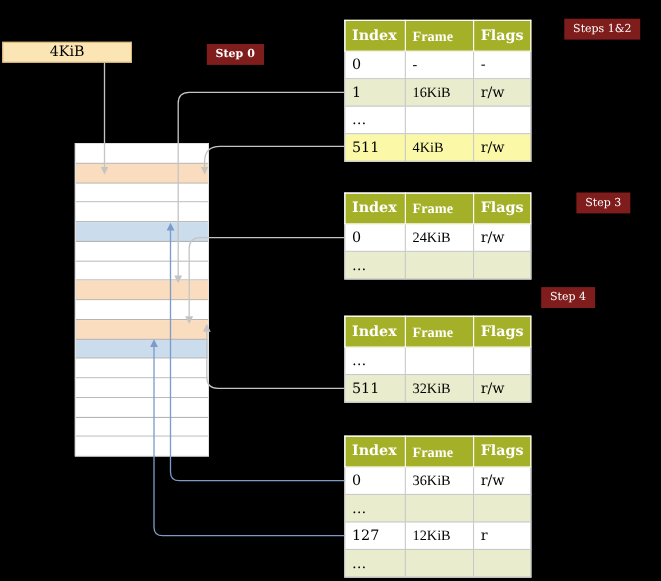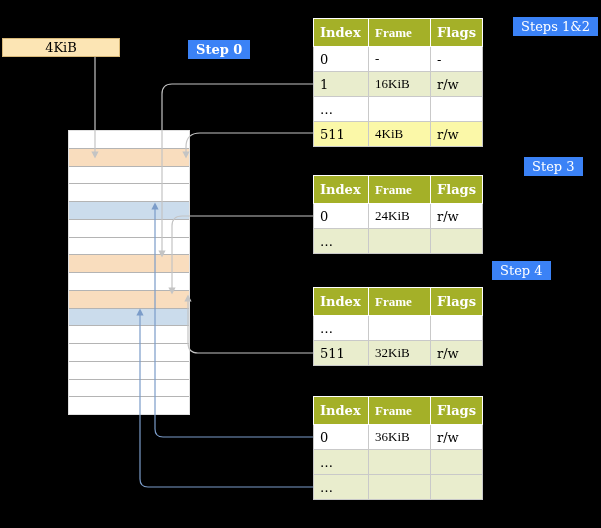--- a/index.html
+++ b/index.html
@@ -12,26 +12,26 @@
 
   
   .pointer-box{
     position:absolute;left:2px;top:38px;width:118px;height:19px;
     background:#fce5b4;border:1px solid #d8b878;box-sizing:border-box;
     color:#000;font-size:13px;line-height:17px;text-align:center;z-index:2;
   }
 
   
   .badge{
-    position:absolute;background:#3b82f6;color:#fff;font-size:13px;
+    position:absolute;background:#7f1d1d;color:#fff;font-size:10px;
     height:19px;line-height:19px;padding:0 8px;white-space:nowrap;z-index:2;
   }
   .badge.b-step0{left:188px;top:40px;font-weight:bold;}
   .badge.b-steps12{left:513px;top:17px;}
-  .badge.b-step3{left:524px;top:157px;}
+  .badge.b-step3{left:524px;top:175px;}
   .badge.b-step4{left:492px;top:261px;}
 
   
   .memory{
     position:absolute;left:68px;top:130px;width:122px;height:285px;
     display:flex;flex-direction:column;background:#fff;
     border:1px solid #e0e0e0;box-sizing:border-box;z-index:1;
   }
   .mem-row{flex:1;background:#fff;border-bottom:1px solid #b4b4b4;}
   .mem-row:last-child{border-bottom:none;}
@@ -201,20 +201,25 @@
       <tr class="plain">
         <td>0</td>
         <td>36KiB</td>
         <td>r/w</td>
       </tr>
       <tr class="alt">
         <td>…</td>
         <td></td>
         <td></td>
       </tr>
+      <tr class="plain">
+        <td>127</td>
+        <td>12KiB</td>
+        <td>r</td>
+      </tr>
       <tr class="alt">
         <td>…</td>
         <td></td>
         <td></td>
       </tr>
     </tbody>
   </table>
 
 </div>
 

